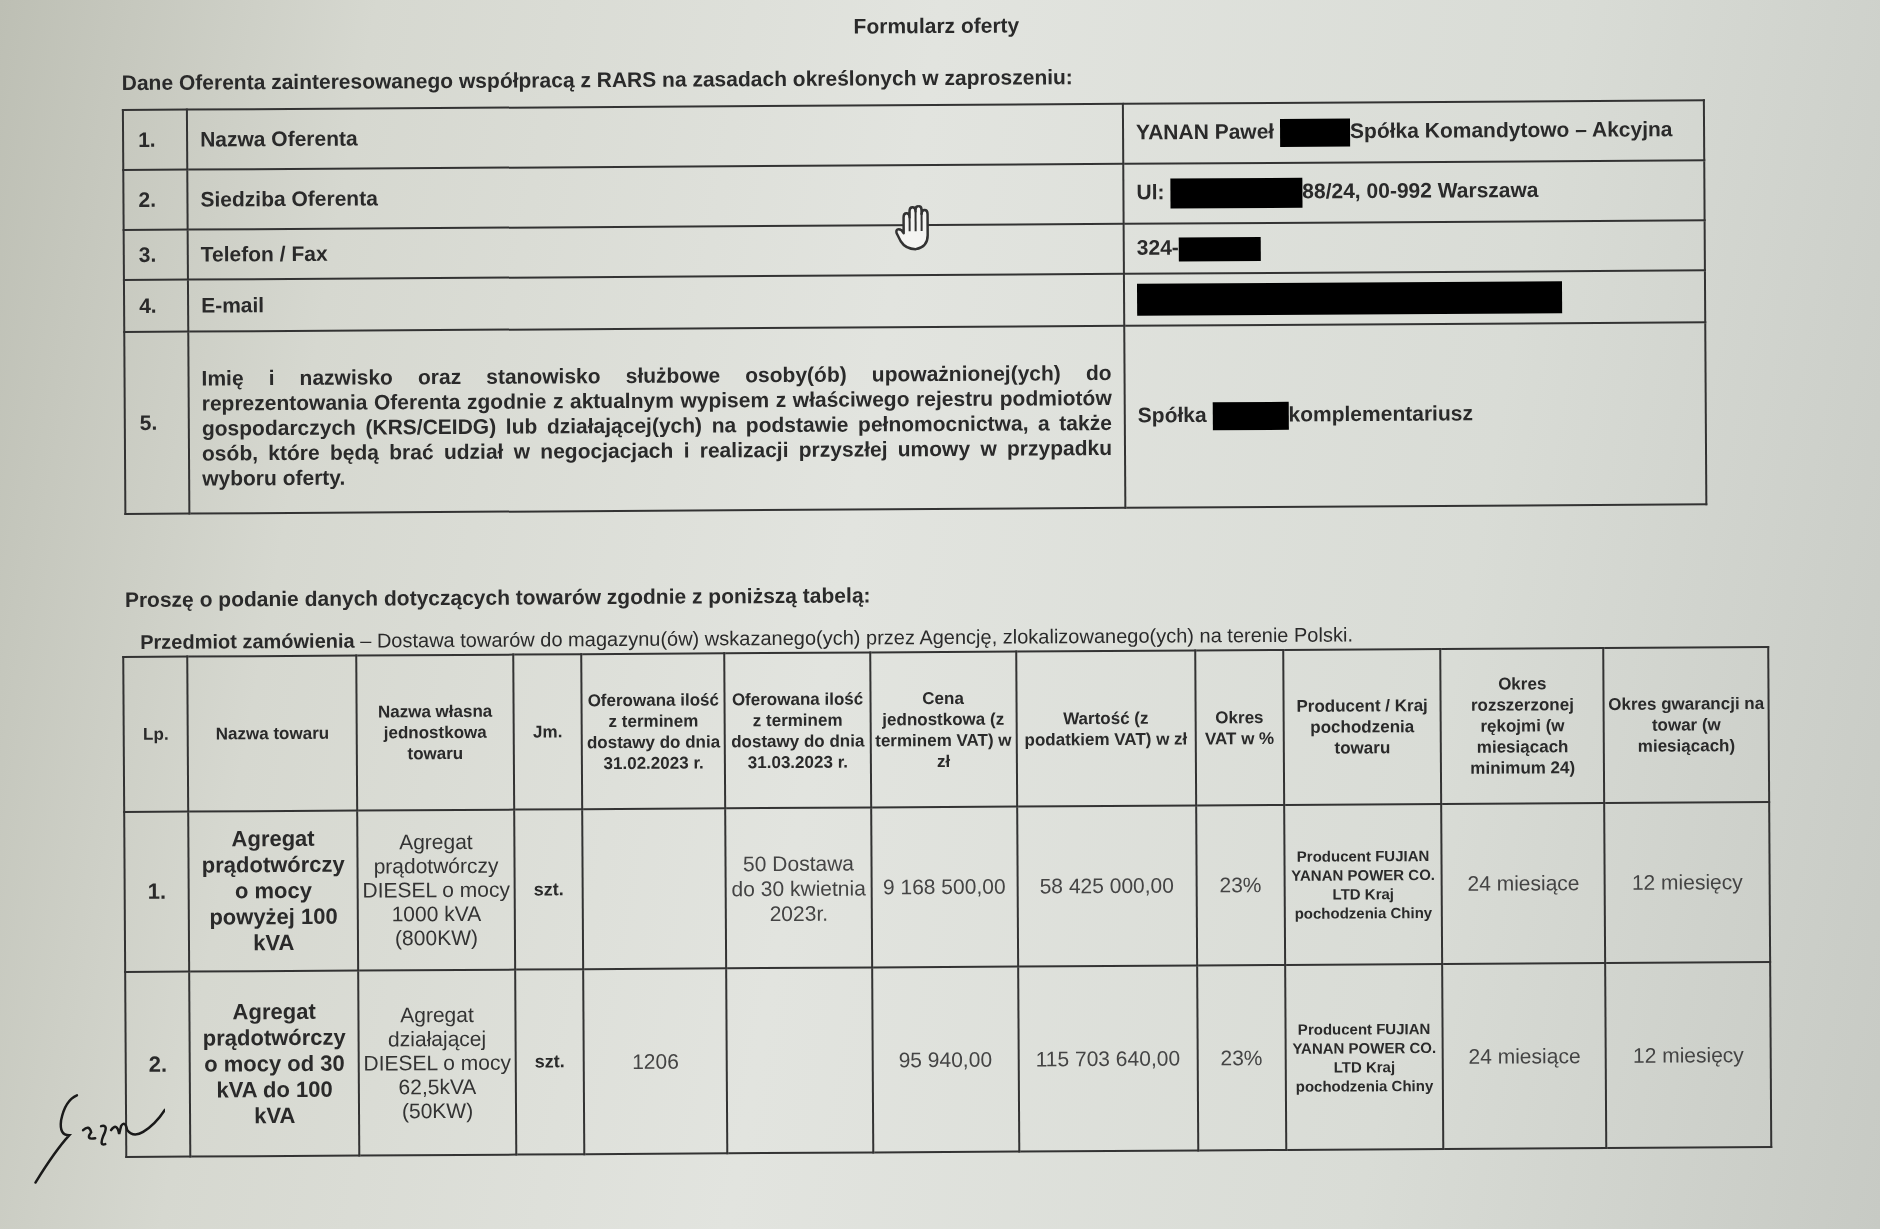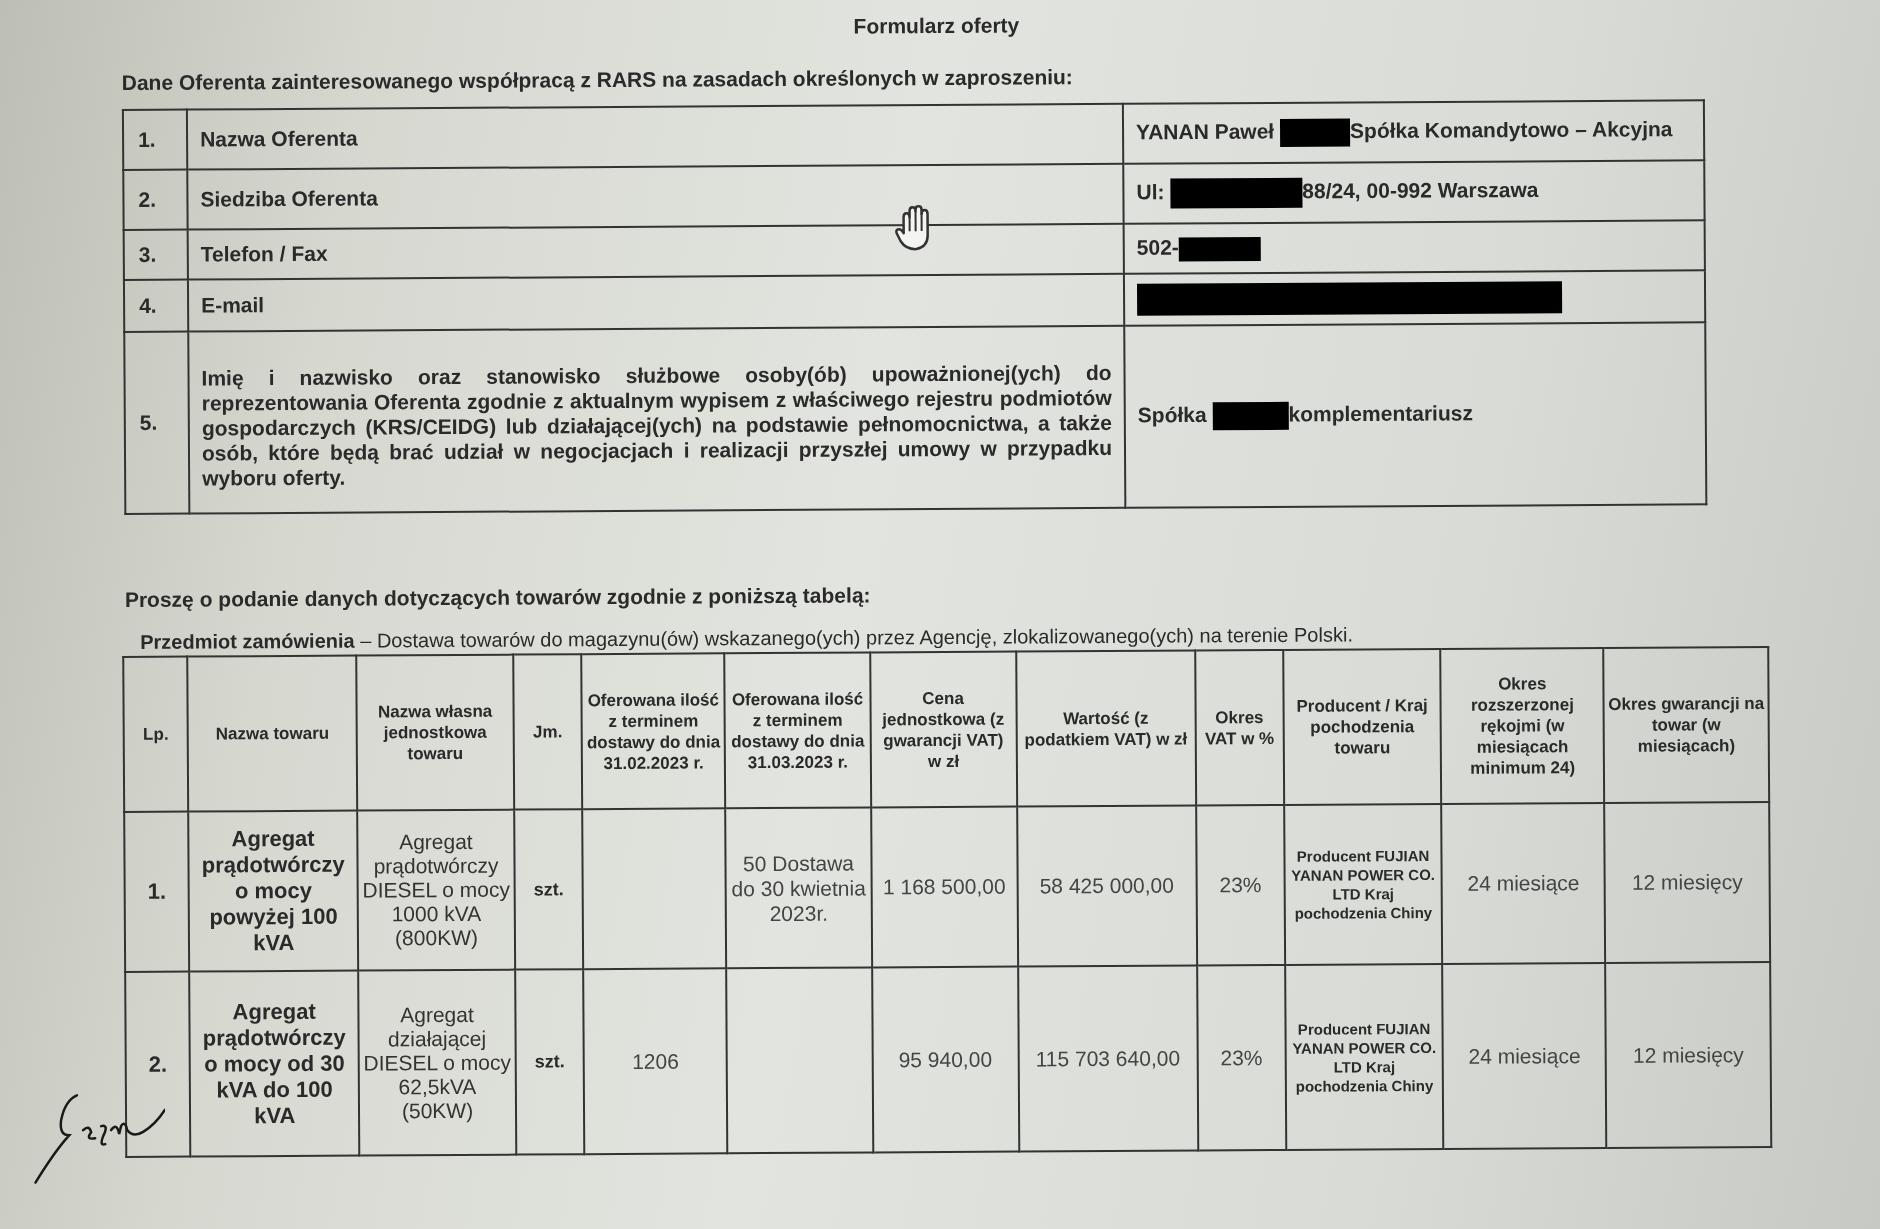--- a/index.html
+++ b/index.html
@@ -68,21 +68,21 @@
       <td class="label">Siedziba Oferenta</td>
       <td class="val">
         <span>Ul:</span>
         <span class="redact" style="width:132px;height:30px"></span><span>88/24, 00-992 Warszawa</span>
       </td>
     </tr>
     <tr style="height:50px">
       <td class="num">3.</td>
       <td class="label">Telefon / Fax</td>
       <td class="val">
-        <span>502-</span><span class="redact" style="width:82px;height:24px"></span>
+        <span>324-</span><span class="redact" style="width:82px;height:24px"></span>
       </td>
     </tr>
     <tr style="height:52px">
       <td class="num">4.</td>
       <td class="label">E-mail</td>
       <td class="val">
         <span class="redact" style="width:425px;height:32px"></span>
       </td>
     </tr>
     <tr style="height:182px">
@@ -110,35 +110,35 @@
 
   <table class="t2">
     <tbody>
         <tr style="height:155px">
       <th style="width:58px">Lp.</th>
       <th style="width:162px">Nazwa towaru</th>
       <th style="width:150px">Nazwa własna jednostkowa towaru</th>
       <th style="width:62px">Jm.</th>
       <th style="width:138px">Oferowana ilość z terminem dostawy do dnia 31.02.2023 r.</th>
       <th style="width:140px">Oferowana ilość z terminem dostawy do dnia 31.03.2023 r.</th>
-      <th style="width:140px">Cena jednostkowa (z gwarancji VAT) w zł</th>
+      <th style="width:140px">Cena jednostkowa (z terminem VAT) w zł</th>
       <th style="width:176px">Wartość (z podatkiem VAT) w zł</th>
       <th style="width:82px">Okres VAT w %</th>
       <th style="width:152px">Producent / Kraj pochodzenia towaru</th>
       <th style="width:158px">Okres rozszerzonej rękojmi (w miesiącach minimum 24)</th>
       <th style="width:160px">Okres gwarancji na towar (w miesiącach)</th>
     </tr>
     <tr style="height:160px">
       <td class="big">1.</td>
       <td class="big">Agregat prądotwórczy o mocy powyżej 100 kVA</td>
       <td class="mid">Agregat prądotwórczy DIESEL o mocy 1000 kVA (800KW)</td>
       <td>szt.</td>
       <td class="light"></td>
       <td class="light" style="line-height:25px">50 Dostawa do 30 kwietnia 2023r.</td>
-      <td class="light">1 168 500,00</td>
+      <td class="light">9 168 500,00</td>
       <td class="light">58 425 000,00</td>
       <td class="light">23%</td>
       <td class="prod">Producent FUJIAN YANAN POWER CO. LTD Kraj pochodzenia Chiny</td>
       <td class="light">24 miesiące</td>
       <td class="light">12 miesięcy</td>
     </tr>
     <tr style="height:185px">
       <td class="big">2.</td>
       <td class="big">Agregat prądotwórczy o mocy od 30 kVA do 100 kVA</td>
       <td class="mid">Agregat działającej DIESEL o mocy 62,5kVA (50KW)</td>

